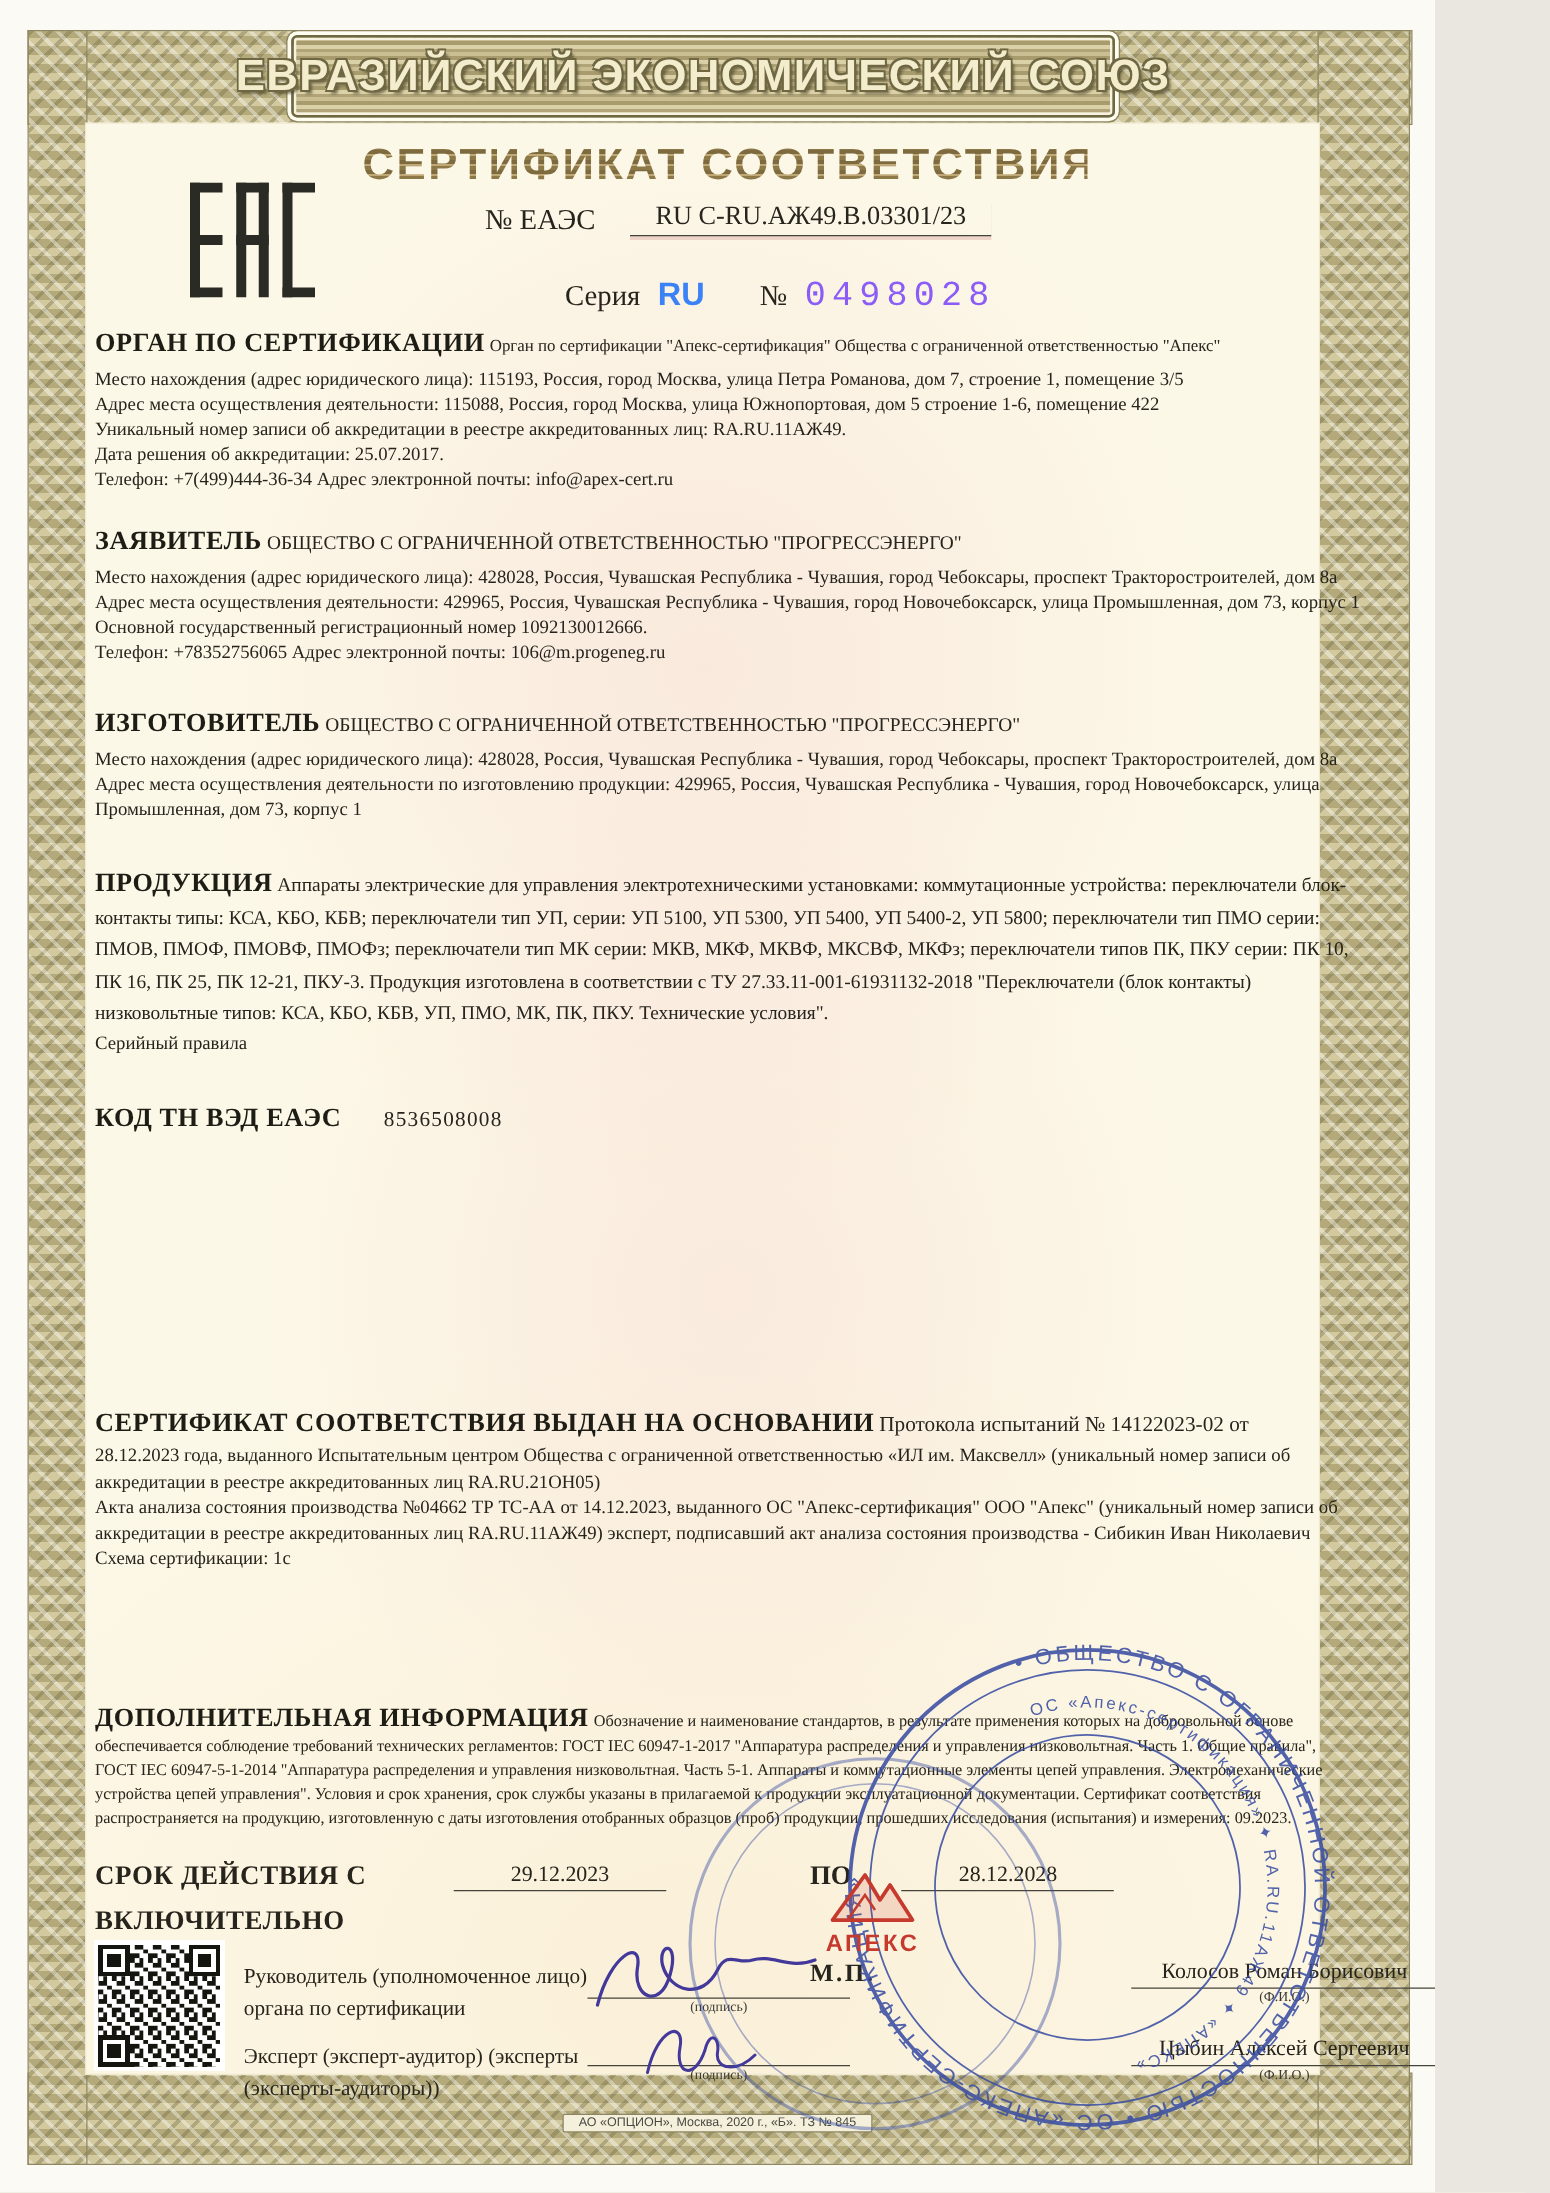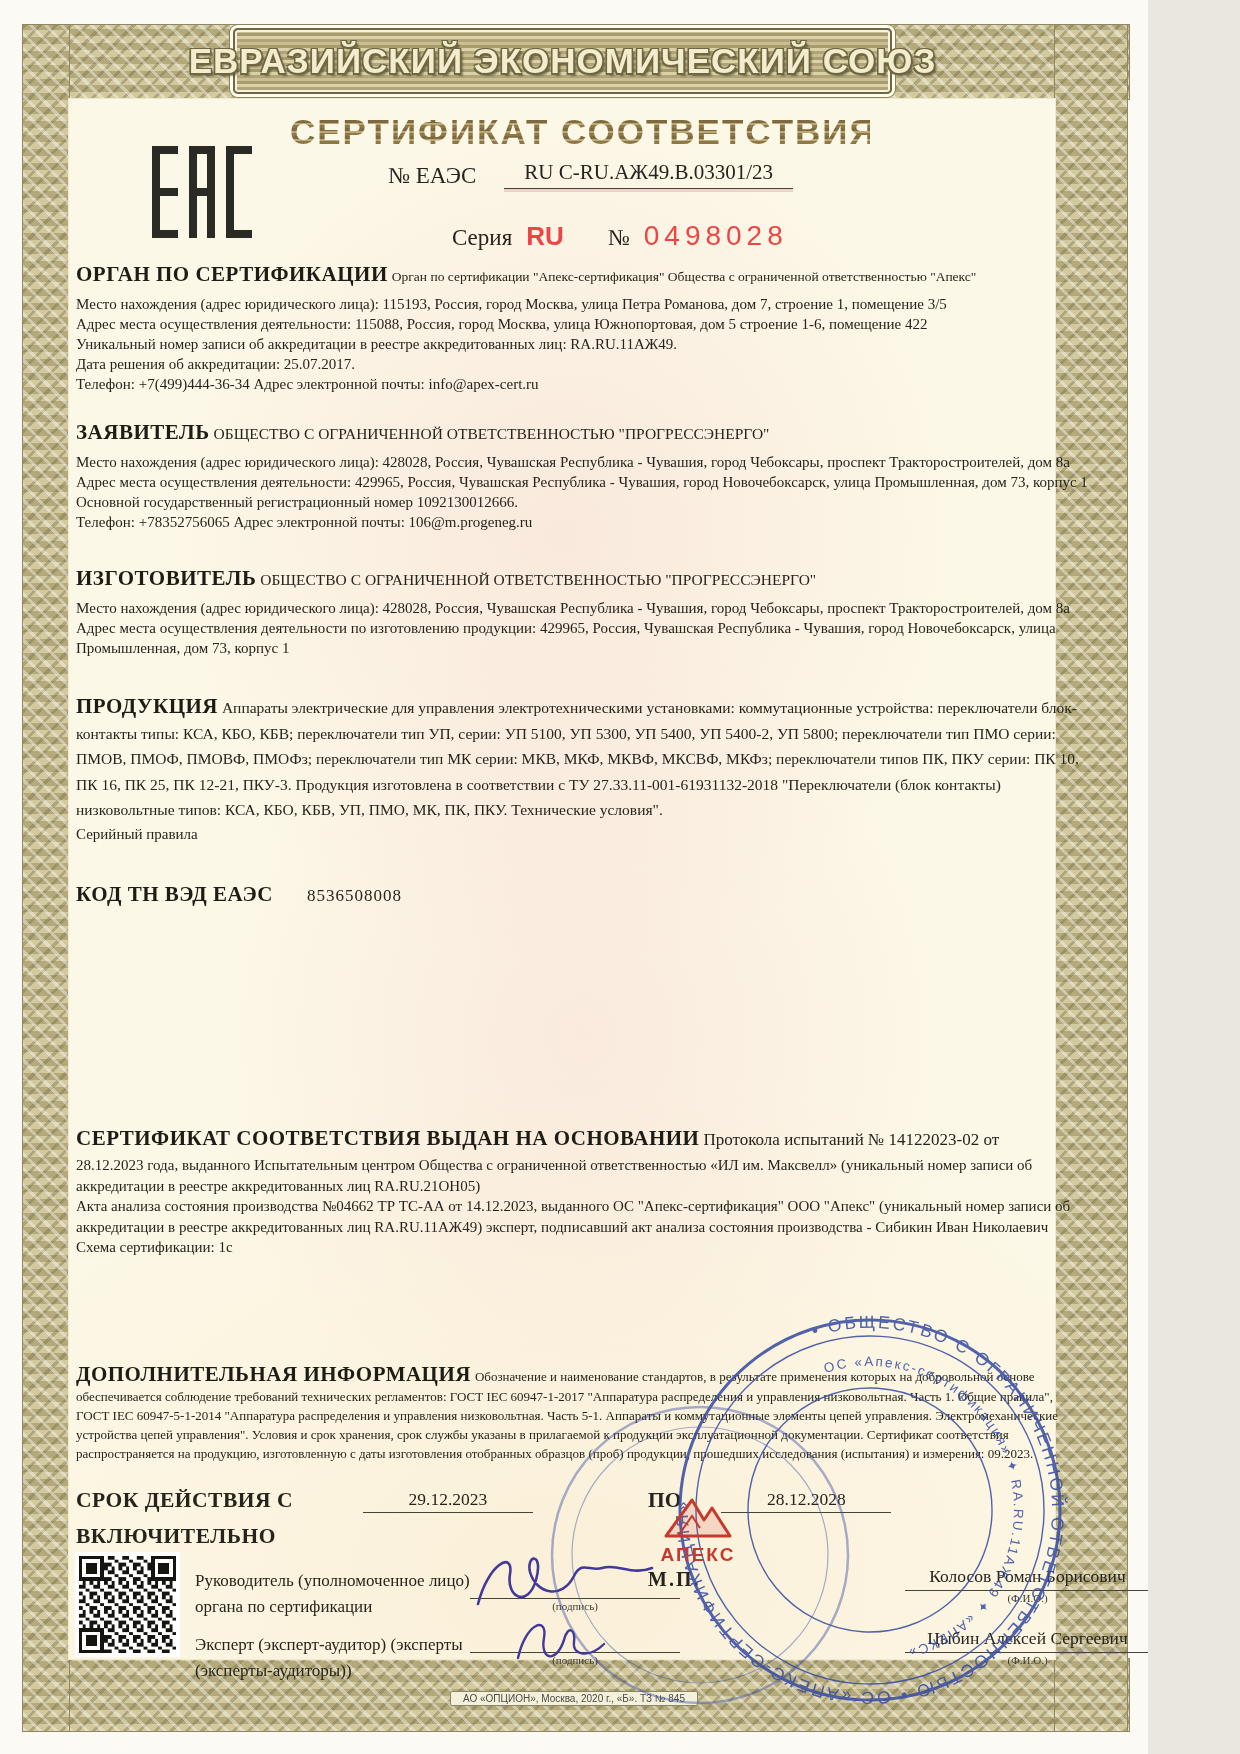--- a/index.html
+++ b/index.html
@@ -35,23 +35,23 @@
   .cert-title{position:absolute;left:290px;top:112px;width:580px;z-index:4;text-align:center;
     font-family:"Liberation Sans",sans-serif;font-weight:bold;font-size:35px;letter-spacing:2px;white-space:nowrap;
     background:repeating-linear-gradient(180deg,#7d6a3e 0 3px,#c0a876 3px 5px,#8d7847 5px 8px);
     -webkit-background-clip:text;background-clip:text;color:transparent;}
   .num-row{position:absolute;left:388px;top:160px;z-index:4;display:flex;align-items:flex-end;gap:28px;}
   .num-label{font-size:23px;}
   .num-value{font-size:21px;border-bottom:1.5px solid #45443a;padding:0 20px 3px 20px;
     box-shadow:0 3px 0 rgba(196,110,110,.25);}
   .series-row{position:absolute;left:452px;top:220px;z-index:4;display:flex;align-items:baseline;gap:14px;}
   .series-label{font-size:23px;}
-  .ru{font-family:"Liberation Sans",sans-serif;font-weight:bold;font-size:26px;color:#ef4444;margin-right:30px;}
+  .ru{font-family:"Liberation Sans",sans-serif;font-weight:bold;font-size:26px;color:#3b82f6;margin-right:30px;}
   .blank-no{font-size:23px;}
-  .digits{font-family:Liberation Sans, sans-serif;font-size:28px;color:#ef4444;letter-spacing:5px;}
+  .digits{font-family:Liberation Mono, monospace;font-size:28px;color:#8b5cf6;letter-spacing:5px;}
   
   .sec{position:absolute;left:76px;width:1012px;z-index:4;}
   .sec-title{font-size:21px;font-weight:bold;letter-spacing:.5px;color:#1e1d15;}
   .org-p{margin:0;width:940px;}
   .org-name{font-size:13.5px;}
   .caps-name{font-size:15.5px;}
   .lines{margin-top:7px;}
   .lines div{font-size:15px;line-height:20px;}
   .product-p{margin:0;font-size:15.5px;line-height:25.5px;}
   .release{font-size:15px;margin-top:3px;}

